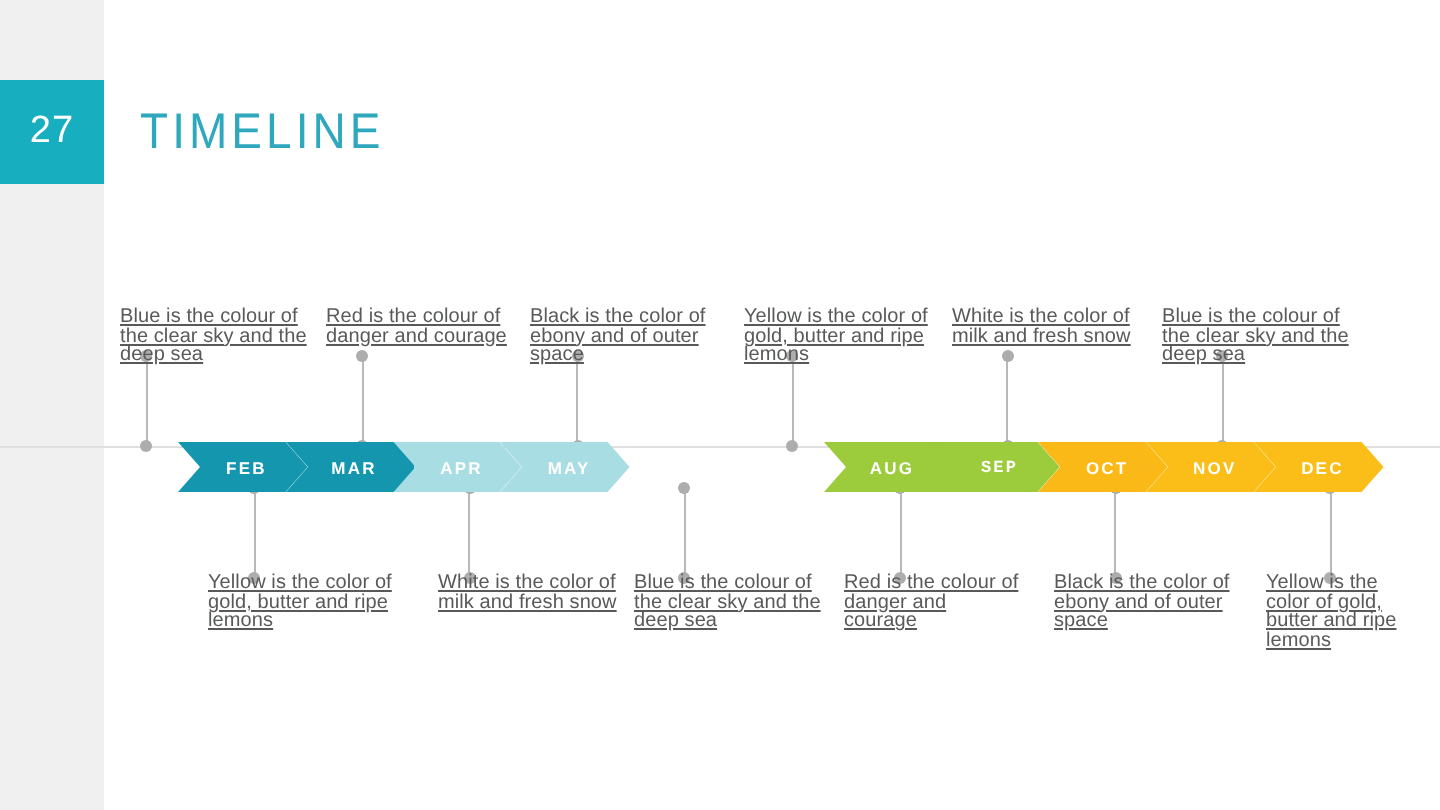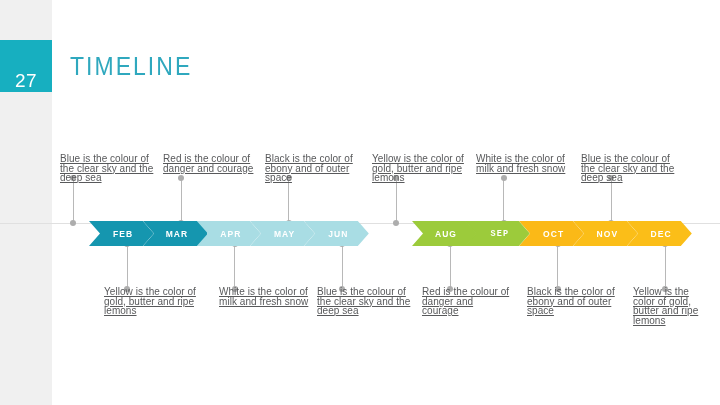--- a/index.html
+++ b/index.html
@@ -37,21 +37,21 @@
   
   .slide-number-badge {
     position: absolute;
     left: 0;
     top: 40px;
     width: 52px;
     height: 52px;
     background: #17AFC0;
     color: #ffffff;
     display: flex;
-    align-items: flex-end;
+    align-items: center;
     justify-content: center;
     font-size: 19px;
     letter-spacing: 0.5px;
     font-weight: 400;
   }
 
   
   .slide-title {
     position: absolute;
     left: 70px;
@@ -208,26 +208,20 @@
           <path d="M 0 0 L 53.8 0 L 64.8 12.5 L 53.8 25 L 0 25 L 11 12.5 Z" fill="#A9DDE4"></path>
         </svg>
         <span class="month-label">APR</span>
       </div>
       <div class="timeline-arrow" style="left: 215.2px; width: 64.8px; z-index: 8;">
         <svg class="arrow-shape" viewBox="0 0 64.8 25" preserveAspectRatio="none">
           <path d="M 0 0 L 53.8 0 L 64.8 12.5 L 53.8 25 L 0 25 L 11 12.5 Z" fill="#A9DDE4"></path>
         </svg>
         <span class="month-label">MAY</span>
       </div>
-      <div class="timeline-arrow" style="left: 269px; width: 64.8px; z-index: 7;">
-        <svg class="arrow-shape" viewBox="0 0 64.8 25" preserveAspectRatio="none">
-          <path d="M 0 0 L 53.8 0 L 64.8 12.5 L 53.8 25 L 0 25 L 11 12.5 Z" fill="#A9DDE4"></path>
-        </svg>
-        <span class="month-label">JUN</span>
-      </div>
       <div class="timeline-arrow" style="left: 376.6px; width: 64.8px; z-index: 5;">
         <svg class="arrow-shape" viewBox="0 0 64.8 25" preserveAspectRatio="none">
           <path d="M 0 0 L 53.8 0 L 64.8 12.5 L 53.8 25 L 0 25 L 11 12.5 Z" fill="#9CCB3B"></path>
         </svg>
         <span class="month-label">AUG</span>
       </div>
       <div class="timeline-arrow" style="left: 430.4px; width: 64.8px; z-index: 4; font-family: Liberation Mono, monospace;">
         <svg class="arrow-shape" viewBox="0 0 64.8 25" preserveAspectRatio="none">
           <path d="M 0 0 L 53.8 0 L 64.8 12.5 L 53.8 25 L 0 25 L 11 12.5 Z" fill="#9CCB3B"></path>
         </svg>

